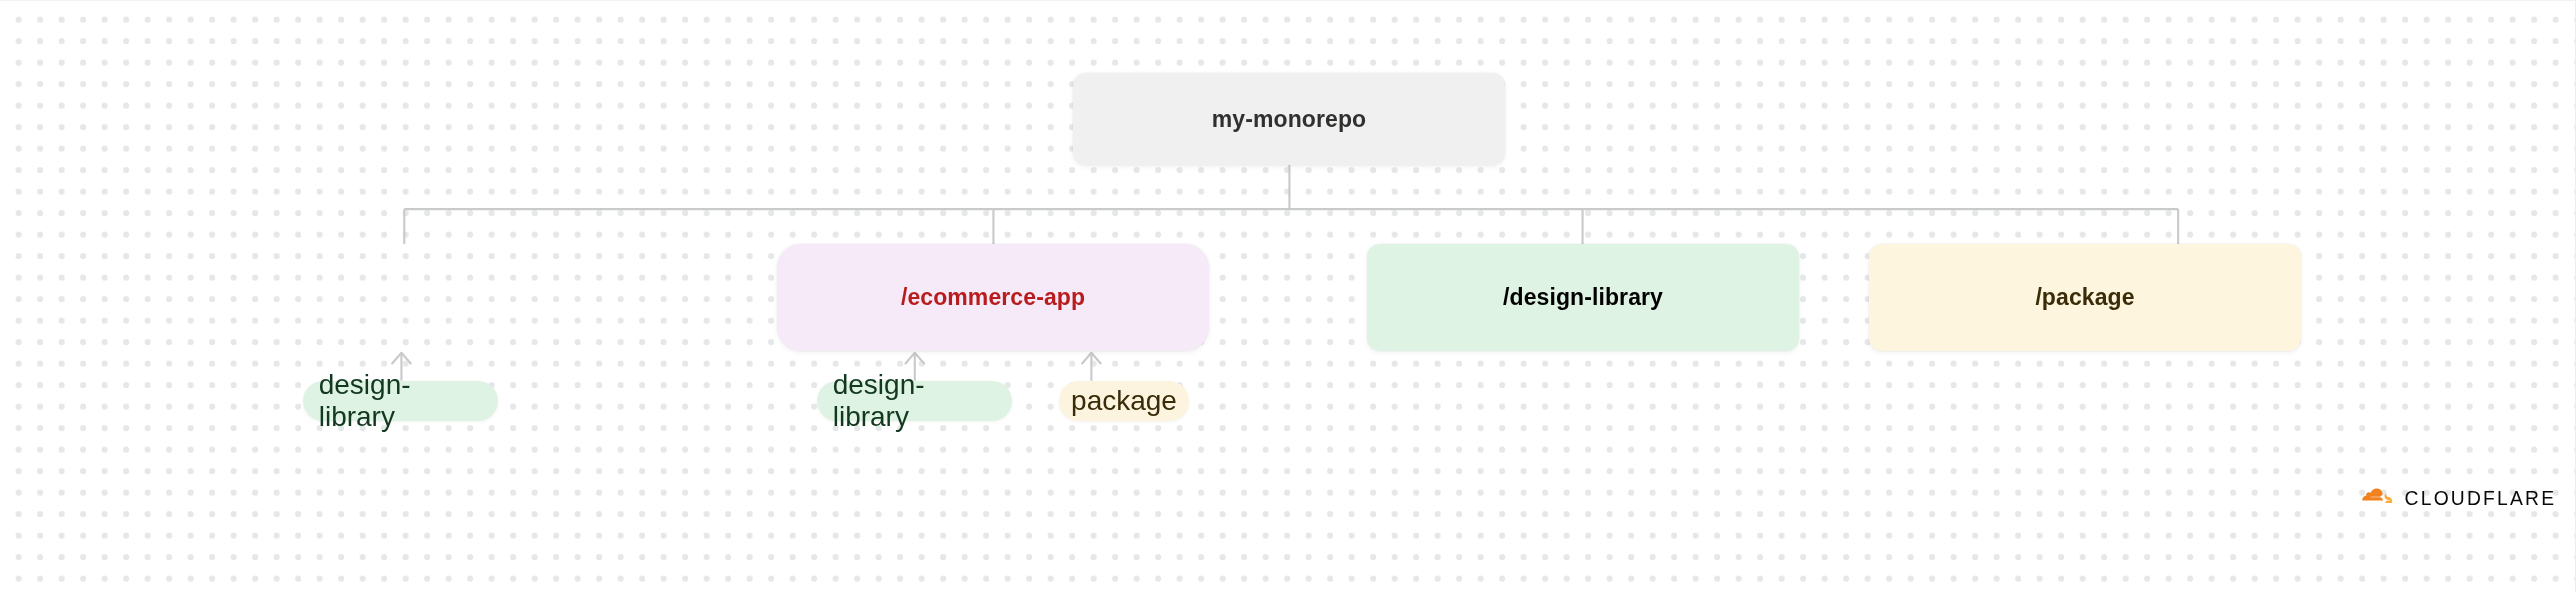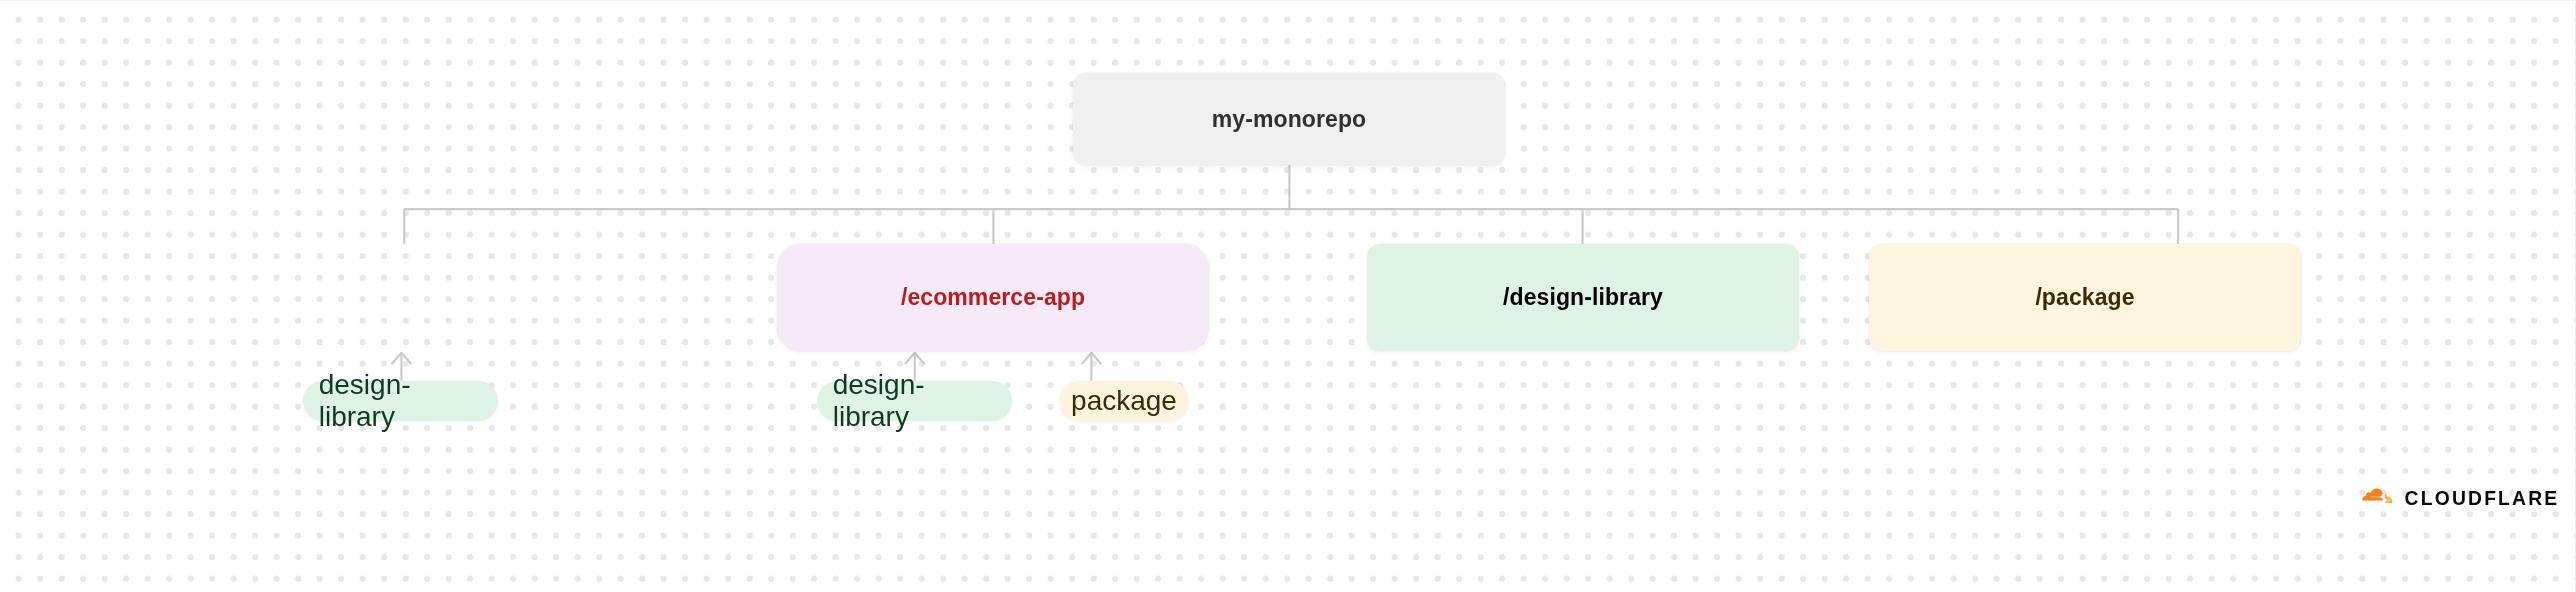--- a/index.html
+++ b/index.html
@@ -128,21 +128,21 @@
     top: 487px;
     display: flex;
     align-items: center;
     gap: 8.6px;
   }
 
   .cf-mark { display: block; }
 
   .cf-wordmark {
     font-size: 19.3px;
-    font-weight: bold;
+    font-weight: normal;
     letter-spacing: 2.2px;
     color: #0a0a0a;
     line-height: 1;
   }
 </style>
 </head>
 <body>
 
 <div class="canvas">
 

